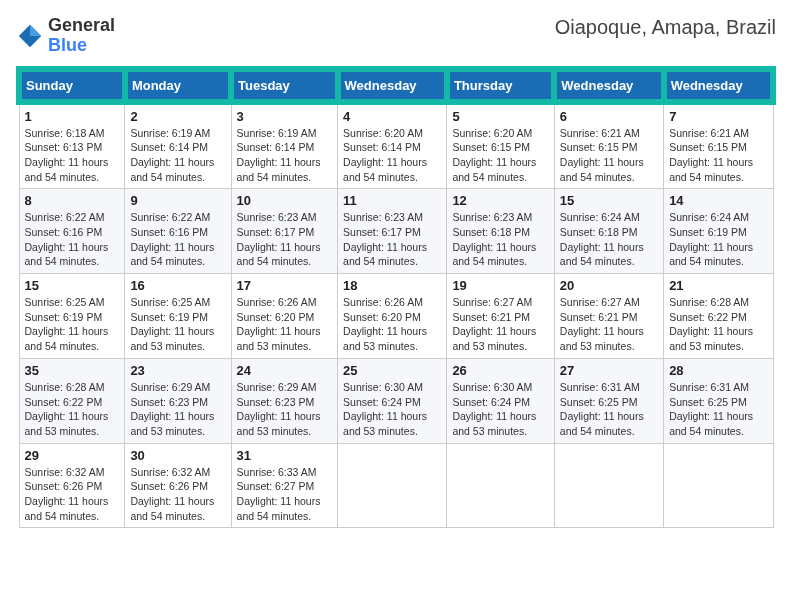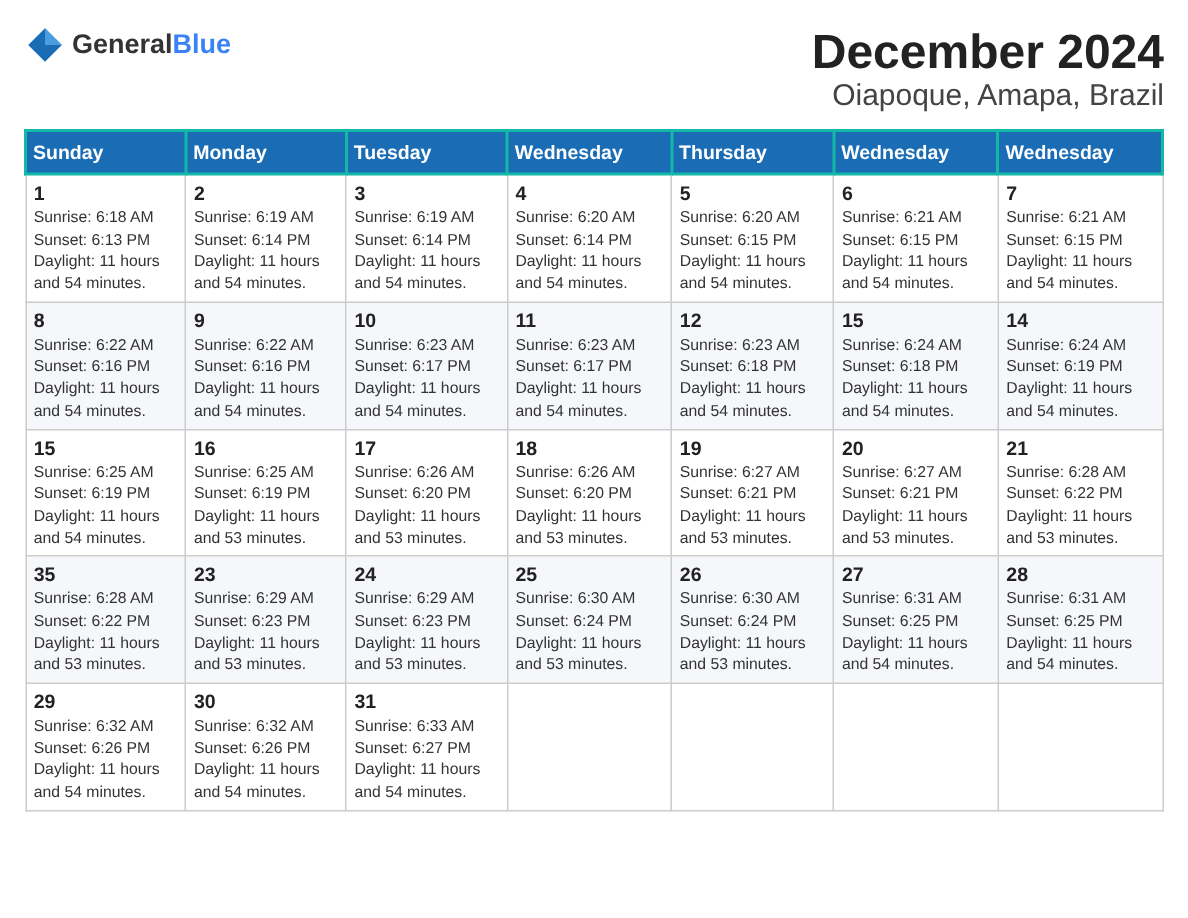--- a/index.html
+++ b/index.html
@@ -15,20 +15,21 @@
       justify-content: space-between;
       align-items: flex-start;
       margin-bottom: 10px;
     }
     .logo {
       display: flex;
       align-items: center;
     }
     .logo-text {
       display: flex;
+      flex-direction: column;
       font-weight: bold;
       font-size: 18px;
       line-height: 1.1;
     }
     .logo-general { color: #333; }
     .logo-blue { color: #3b82f6; }
     .logo-icon {
       width: 28px;
       height: 28px;
       margin-right: 4px;
@@ -50,21 +51,21 @@
       border-collapse: collapse;
       font-size: 11px;
     }
     .calendar th {
       background-color: #1a6db5;
       color: #fff;
       padding: 6px 4px;
       text-align: left;
       font-size: 13px;
       font-weight: bold;
-      border: 2px solid #14b8a6;
+      border: 6px solid #14b8a6;
     }
     .calendar td {
       border: 1px solid #ccc;
       vertical-align: top;
       padding: 4px 5px;
       width: 113px;
       min-height: 80px;
       background: #fff;
     }
     .calendar tr:nth-child(even) td {
@@ -94,21 +95,20 @@
     <svg class="logo-icon" viewBox="0 0 40 40" xmlns="http://www.w3.org/2000/svg">
       <polygon points="20,4 36,20 20,36 4,20" fill="#1a6db5"></polygon>
       <polygon points="20,4 36,20 20,20" fill="#4a9de0"></polygon>
     </svg>
     <div class="logo-text">
       <span class="logo-general">General</span>
       <span class="logo-blue">Blue</span>
     </div>
   </div>
   <div class="title-section">
-    <div class="month-title">December 2024</div>
     <div class="location">Oiapoque, Amapa, Brazil</div>
   </div>
 </div>
 
 <table class="calendar">
   <thead>
     <tr>
     <th>Sunday</th>
         <th>Monday</th>
         <th>Tuesday</th>

